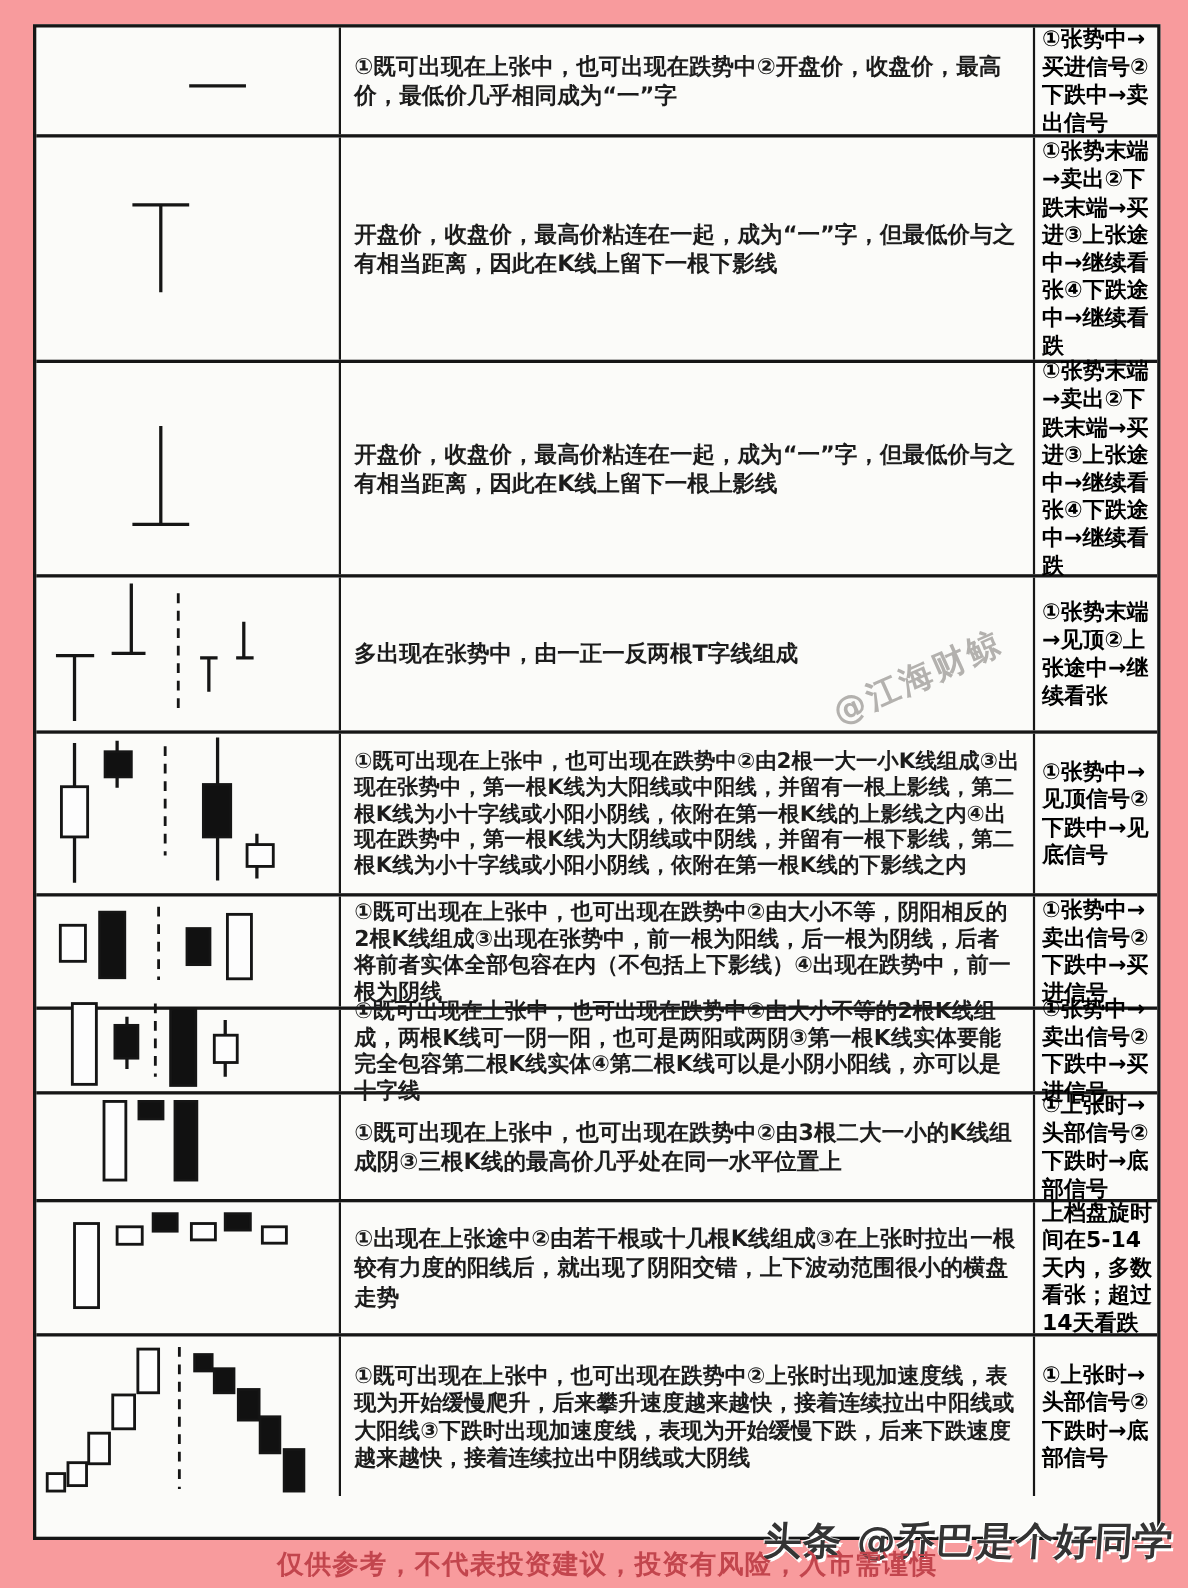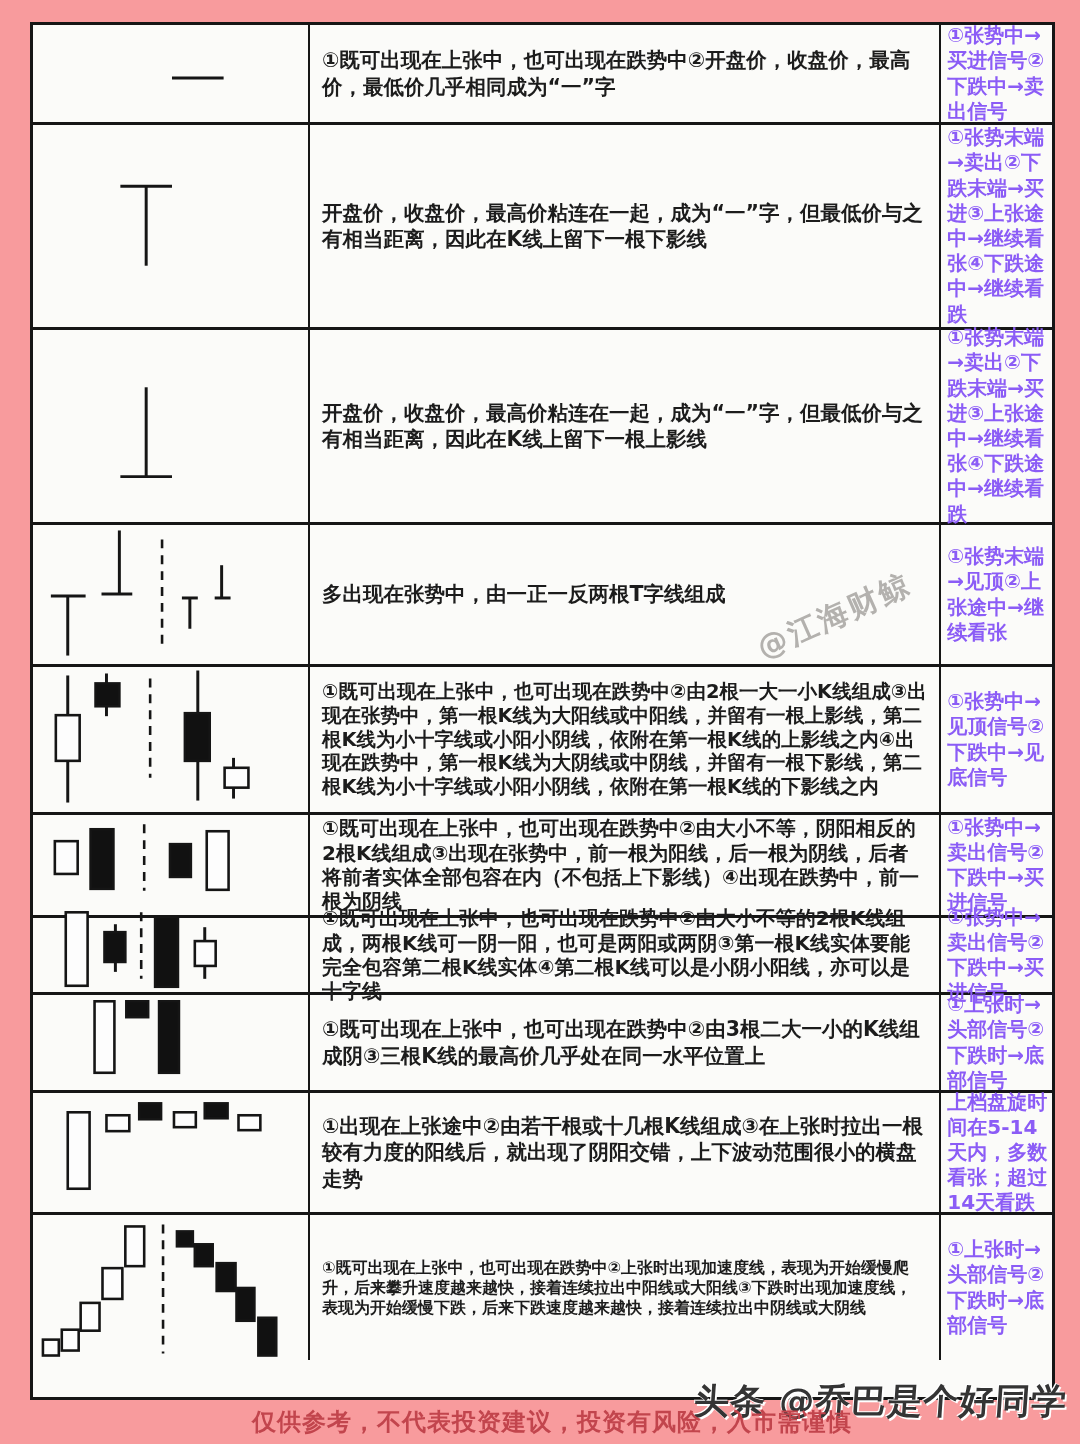--- a/index.html
+++ b/index.html
@@ -23,21 +23,21 @@
   .row:last-child{border-bottom:none;}
   .cell{box-sizing:border-box;position:relative;}
   .c1{width:277px;border-right:2px solid #161616;display:flex;align-items:center;justify-content:flex-start;}
   .c2{width:633px;border-right:2px solid #161616;display:flex;align-items:center;padding:16px 12px;}
   .c3{width:111px;display:flex;align-items:center;padding:2px 4px 2px 6px;}
   .desc{
     font-size:20.5px;line-height:1.27;font-weight:700;color:#1c1c1c;
     letter-spacing:0px;
   }
   .sig{
-    font-size:20px;line-height:1.26;font-weight:700;color:#8b5cf6;
+    font-size:20px;line-height:1.26;font-weight:700;color:#000000;
     word-break:break-all;
   }
   svg{display:block;}
   .stroke{stroke:#151515;stroke-width:3;fill:none;}
   .dash{stroke:#151515;stroke-width:2.6;fill:none;stroke-dasharray:9 7;}
   .body-w{fill:#fdfdfd;stroke:#151515;stroke-width:2.6;}
   .body-b{fill:#111;stroke:#151515;stroke-width:2.6;}
   .watermark-center{
     position:absolute;left:752px;top:596px;
     font-size:30px;font-weight:700;color:#b3b1ae;
@@ -237,21 +237,21 @@
           <rect class="body-w" x="93" y="8" width="19" height="40"></rect>
           <line class="dash" x1="131" y1="6" x2="131" y2="136"></line>
           <rect class="body-b" x="145" y="13" width="16" height="15"></rect>
           <rect class="body-b" x="163" y="26" width="18" height="22"></rect>
           <rect class="body-b" x="185" y="45" width="19" height="28"></rect>
           <rect class="body-b" x="205" y="70" width="18" height="33"></rect>
           <rect class="body-b" x="227" y="100" width="18" height="38"></rect>
         </svg>
       </div>
       <div class="cell c2">
-        <div class="desc" style="font-size:16px;line-height:1.25">①既可出现在上张中，也可出现在跌势中②上张时出现加速度线，表现为开始缓慢爬升，后来攀升速度越来越快，接着连续拉出中阳线或大阳线③下跌时出现加速度线，表现为开始缓慢下跌，后来下跌速度越来越快，接着连续拉出中阴线或大阴线</div>
+        <div class="desc" style="font-size:20px;line-height:1.25">①既可出现在上张中，也可出现在跌势中②上张时出现加速度线，表现为开始缓慢爬升，后来攀升速度越来越快，接着连续拉出中阳线或大阳线③下跌时出现加速度线，表现为开始缓慢下跌，后来下跌速度越来越快，接着连续拉出中阴线或大阴线</div>
       </div>
       <div class="cell c3">
         <div class="sig">①上张时→头部信号②下跌时→底部信号</div>
       </div>
     </div>
 
   </div>
 
   <div class="watermark-center">@江海财鲸</div>
   <div class="watermark-bottom">头条 @乔巴是个好同学</div>

